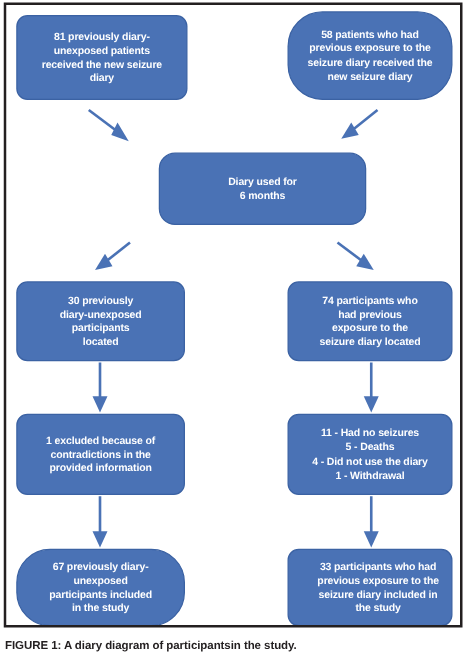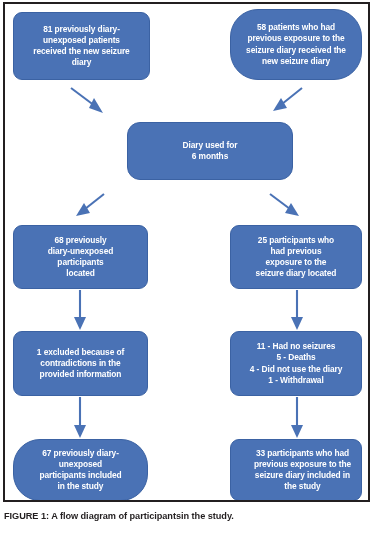--- a/index.html
+++ b/index.html
@@ -120,26 +120,26 @@
     <svg class="arrow-svg" style="left:0px; top:0px; width:367px; height:500px;">
       <line class="arrow-line" x1="99" y1="190" x2="80" y2="205"></line>
       <polygon class="arrow-head" points="71,212 85,209 79,199"></polygon>
     </svg>
 
     <svg class="arrow-svg" style="left:0px; top:0px; width:367px; height:500px;">
       <line class="arrow-line" x1="265" y1="190" x2="285" y2="205"></line>
       <polygon class="arrow-head" points="294,212 280,209 286,199"></polygon>
     </svg>
 
-    <div class="flow-box" style="left:8px; top:221px; width:135px; height:64px;">68 previously
+    <div class="flow-box" style="left:8px; top:221px; width:135px; height:64px;">30 previously
 diary-unexposed
 participants
 located</div>
 
-    <div class="flow-box" style="left:225px; top:221px; width:132px; height:64px;">25 participants who
+    <div class="flow-box" style="left:225px; top:221px; width:132px; height:64px;">74 participants who
 had previous
 exposure to the
 seizure diary located</div>
 
     <svg class="arrow-svg" style="left:0px; top:0px; width:367px; height:500px;">
       <line class="arrow-line" x1="75" y1="286" x2="75" y2="317"></line>
       <polygon class="arrow-head" points="75,326 69,313 81,313"></polygon>
     </svg>
 
     <svg class="arrow-svg" style="left:0px; top:0px; width:367px; height:500px;">
@@ -171,15 +171,15 @@
 participants included
 in the study</div>
 
     <div class="flow-box" style="left:225px; top:435px; width:132px; height:62px;padding-left:20px;">33 participants who had
 previous exposure to the
 seizure diary included in
 the study</div>
 
   </div>
 
-  <div id="figure-caption">FIGURE 1: A flow diagram of participantsin the study.</div>
+  <div id="figure-caption">FIGURE 1: A diary diagram of participantsin the study.</div>
 
 </div>
 
 </body></html>

